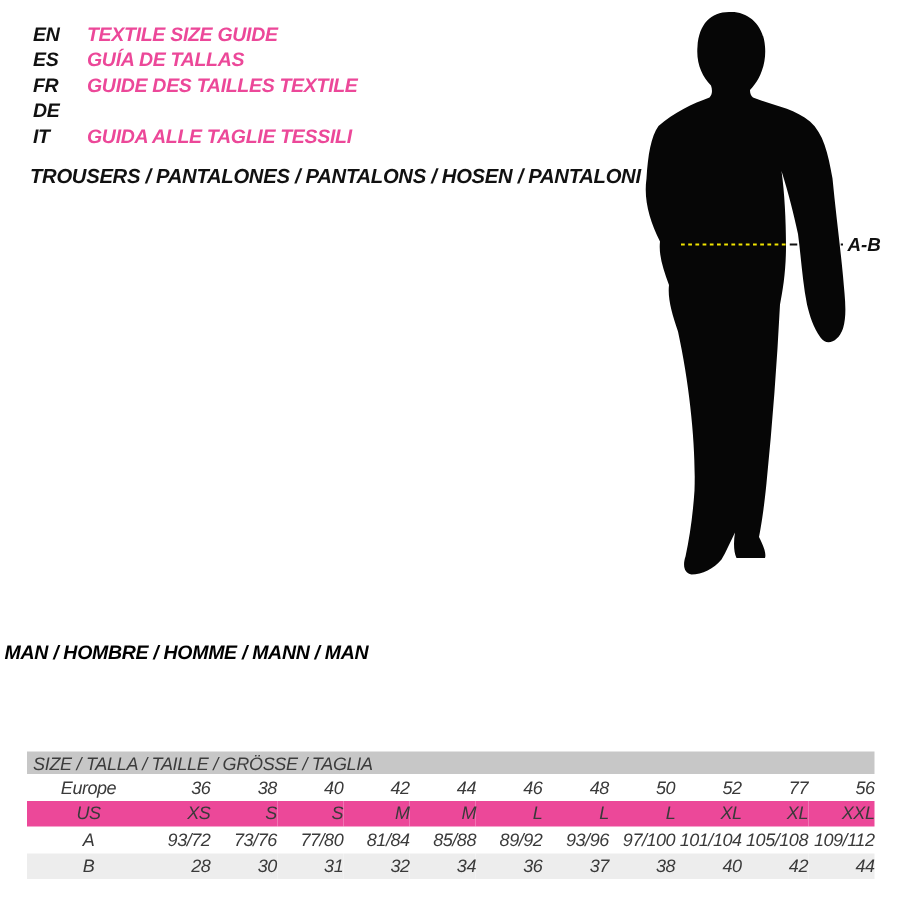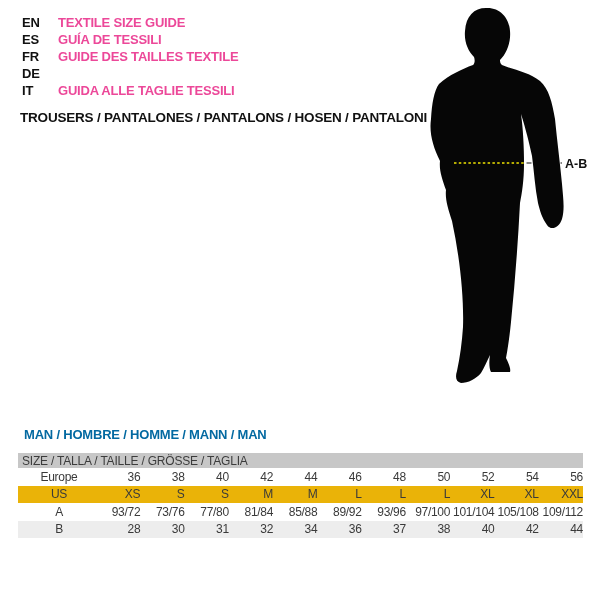--- a/index.html
+++ b/index.html
@@ -1,37 +1,37 @@
 <!DOCTYPE html>
 <html><head>
 <meta charset="utf-8">
 <style>
   * { margin: 0; padding: 0; box-sizing: border-box; }
   html, body { width: 600px; height: 600px; background: #fff; }
   body { font-family: "Liberation Sans", sans-serif; overflow: hidden; }
-  #canvas { position: relative; width: 600px; height: 480px; background: #ffffff; }
+  #canvas { position: relative; width: 600px; height: 480px; background: #ffffff; font-style: italic; }
 
   
   .lang-list { position: absolute; left: 22px; top: 14px; }
   .lang-row { display: flex; height: 17px; line-height: 17px; }
   .lang-code { width: 36px; font-size: 13px; font-weight: bold; color: #111; letter-spacing: -0.2px; }
   .lang-label { font-size: 13px; font-weight: bold; color: #ec4899; letter-spacing: -0.2px; }
 
   
   .garment-heading { position: absolute; left: 20px; top: 110px; font-size: 13.5px; font-weight: bold; color: #111; letter-spacing: -0.2px; text-align: right; }
-  .gender-heading { position: absolute; left: 24px; top: 427px; font-size: 13px; font-weight: bold; color: #0369a1; letter-spacing: -0.2px; }
+  .gender-heading { position: absolute; left: 3px; top: 427px; font-size: 13px; font-weight: bold; color: #000000; letter-spacing: -0.2px; }
 
   
   .figure-wrap { position: absolute; left: 400px; top: 0; width: 200px; height: 400px; text-align: right; }
   .figure-wrap svg { display: block; }
   .measure-label { font-size: 12.5px; font-weight: 600; fill: #111; font-family: "Liberation Sans", sans-serif; }
 
   
   .size-table-wrap { position: absolute; left: 18px; top: 453px; width: 565px; }
-  table.size-table { width: 565px; border-collapse: collapse; table-layout: fixed; }
+  table.size-table { width: 565px; border-collapse: collapse; table-layout: fixed; margin-top: 48px; }
   table.size-table td { font-size: 12px; color: #3a3a3a; text-align: right; vertical-align: middle; white-space: nowrap; letter-spacing: -0.3px; }
   table.size-table td.row-label { text-align: center; padding-left: 4px; }
   tr.table-header-row { height: 15px; }
   tr.table-header-row td { font-size: 12px; color: #3c3c3c; text-align: left; padding-left: 4px; letter-spacing: -0.2px; }
   tr.data-row { height: 17.5px; }
 
   
   .footnotes { position: absolute; left: 20px; top: 554px; }
   .footnote { height: 17px; line-height: 17px; font-size: 12px; font-weight: bold; color: #111; letter-spacing: -0.2px; }
 </style>
@@ -40,21 +40,21 @@
 
 <div id="canvas">
 
   <div class="lang-list">
     <div class="lang-row">
       <span class="lang-code">EN</span>
       <span class="lang-label">TEXTILE SIZE GUIDE</span>
     </div>
     <div class="lang-row">
       <span class="lang-code">ES</span>
-      <span class="lang-label">GUÍA DE TESSILI</span>
+      <span class="lang-label">GUÍA DE TALLAS</span>
     </div>
     <div class="lang-row">
       <span class="lang-code">FR</span>
       <span class="lang-label">GUIDE DES TAILLES TEXTILE</span>
     </div>
     <div class="lang-row">
       <span class="lang-code">DE</span>
     </div>
     <div class="lang-row">
       <span class="lang-code">IT</span>
@@ -136,24 +136,24 @@
             <td class="row-label">Europe</td>
             <td>36</td>
             <td>38</td>
             <td>40</td>
             <td>42</td>
             <td>44</td>
             <td>46</td>
             <td>48</td>
             <td>50</td>
             <td>52</td>
-            <td>54</td>
+            <td>77</td>
             <td>56</td>
           </tr>
-          <tr class="data-row" style="background: #eab308;">
+          <tr class="data-row" style="background: #ec4899;">
             <td class="row-label">US</td>
             <td>XS</td>
             <td>S</td>
             <td>S</td>
             <td>M</td>
             <td>M</td>
             <td>L</td>
             <td>L</td>
             <td>L</td>
             <td>XL</td>

